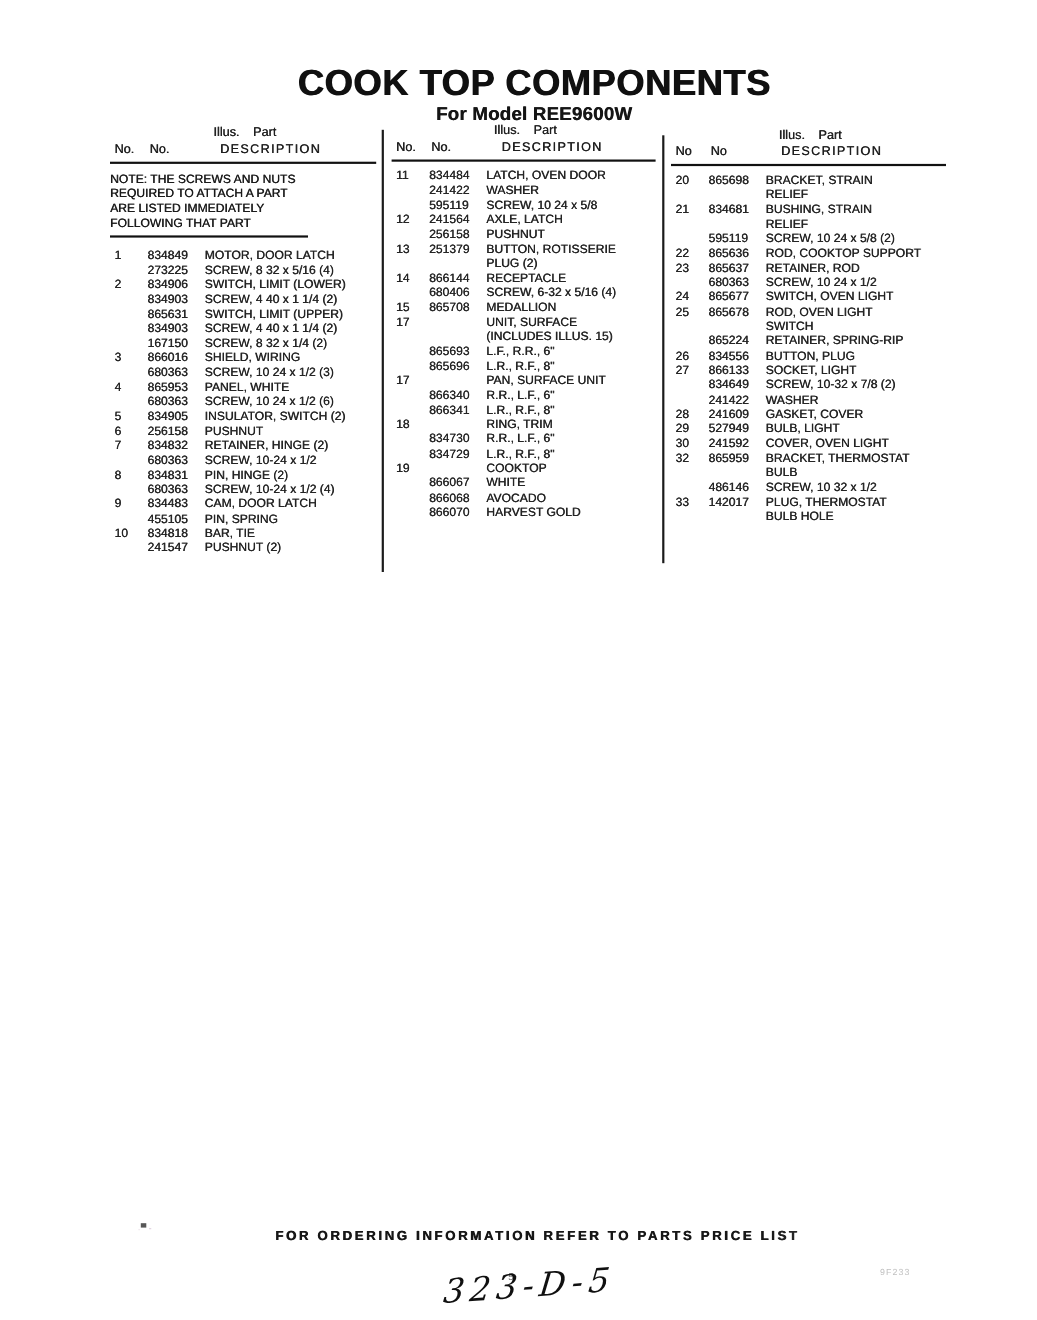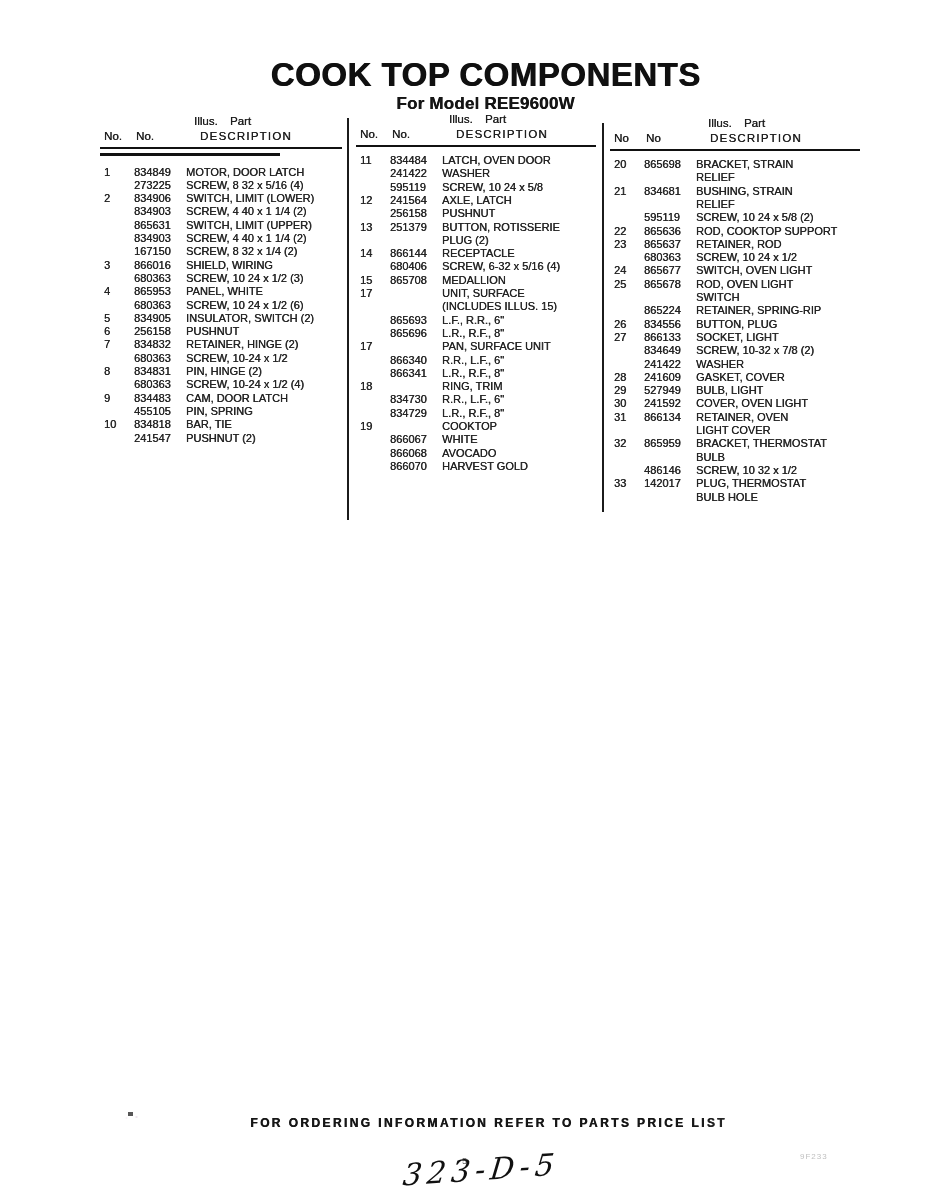--- a/index.html
+++ b/index.html
@@ -101,20 +101,24 @@
         <span class="lab-illus">Illus.</span>
         <span class="lab-part">Part</span>
       </div>
       <div class="l2">
         <span class="no1">No.</span>
         <span class="no2">No.</span>
         <span class="deschead">DESCRIPTION</span>
       </div>
       <div class="rule"></div>
     </div>
+    <div class="note">NOTE: THE SCREWS AND NUTS
+REQUIRED TO ATTACH A PART
+ARE LISTED IMMEDIATELY
+FOLLOWING THAT PART</div>
     <div class="note-rule"></div>
     <div class="rows">
         <div class="prow">
           <span class="illus">1</span>
           <span class="part">834849</span>
           <span class="desc">MOTOR, DOOR LATCH</span>
         </div>
         <div class="prow">
           <span class="illus"></span>
           <span class="part">273225</span>
@@ -442,26 +446,20 @@
           <span class="illus">29</span>
           <span class="part">527949</span>
           <span class="desc">BULB, LIGHT</span>
         </div>
         <div class="prow">
           <span class="illus">30</span>
           <span class="part">241592</span>
           <span class="desc">COVER, OVEN LIGHT</span>
         </div>
         <div class="prow">
-          <span class="illus">31</span>
-          <span class="part">866134</span>
-          <span class="desc">RETAINER, OVEN
-LIGHT COVER</span>
-        </div>
-        <div class="prow">
           <span class="illus">32</span>
           <span class="part">865959</span>
           <span class="desc">BRACKET, THERMOSTAT
 BULB</span>
         </div>
         <div class="prow">
           <span class="illus"></span>
           <span class="part">486146</span>
           <span class="desc">SCREW, 10 32 x 1/2</span>
         </div>

